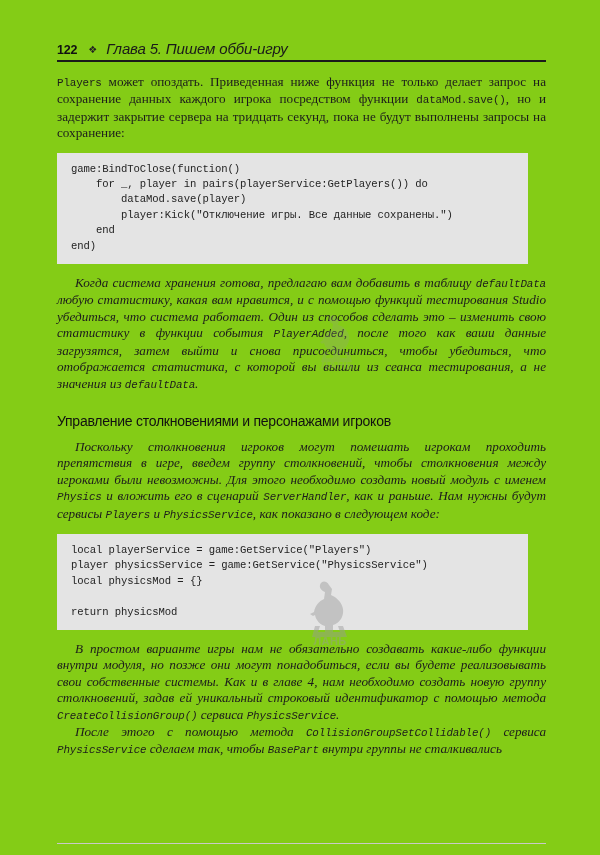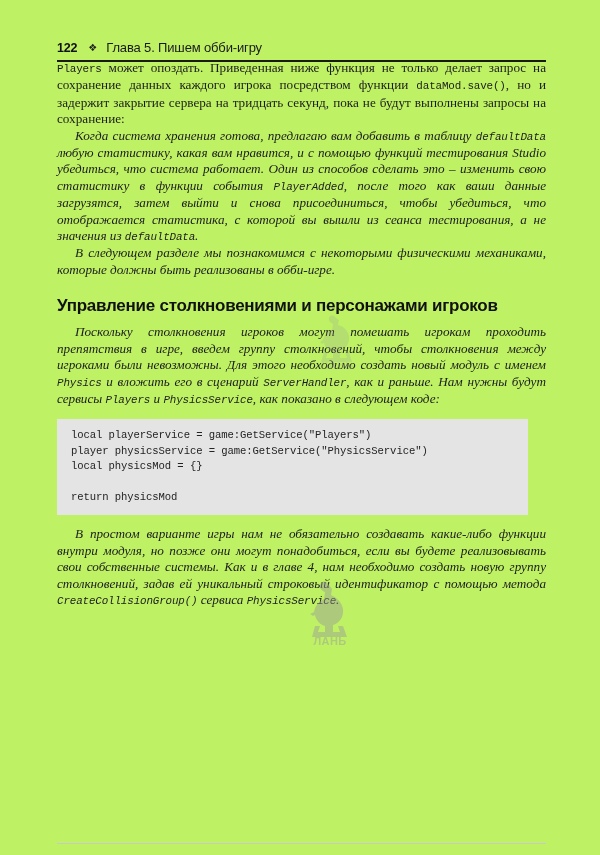--- a/index.html
+++ b/index.html
@@ -12,21 +12,21 @@
     height: 855px;
     position: relative;
     font-family: "Liberation Serif", "DejaVu Serif", serif;
     color: #1a1a1a;
     overflow: hidden;
   }
 
   .page {
     position: absolute;
     inset: 0;
-    background: #bef264;
+    background: #84cc16;
   }
 
   
   .runhead {
     position: absolute;
     left: 57px;
     top: 40px;
     width: 489px;
     display: flex;
     align-items: baseline;
@@ -42,23 +42,24 @@
   .runhead-glyph {
     font-size: 10px;
     color: #222;
     margin: 0 9px 0 11px;
     line-height: 1;
     position: relative;
     top: -1px;
   }
   .runhead-title {
     font-family: "Liberation Sans", "DejaVu Sans", sans-serif;
-    font-size: 13px;
+    font-size: 15px;
     color: #1a1a1a;
     letter-spacing: -0.15px;
+    font-style: italic;
   }
   .rule-top {
     position: absolute;
     left: 57px;
     top: 60px;
     width: 489px;
     height: 1.6px;
     background: #1a1a1a;
   }
   .rule-bottom {
@@ -67,21 +68,21 @@
     top: 843px;
     width: 489px;
     height: 1px;
     background: #c9c9c9;
   }
 
   
   .col {
     position: absolute;
     left: 57px;
-    top: 60px;
+    top: 74px;
     width: 489px;
   }
 
   p.body {
     margin: 0;
     font-size: 13.2px;
     line-height: 16.4px;
     text-align: justify;
     text-indent: 0;
     color: #1c1c1c;
@@ -115,22 +116,22 @@
     font-size: 10.6px;
     line-height: 15.4px;
     color: #232323;
     white-space: pre;
     letter-spacing: -0.1px;
   }
 
   
   h2.section {
     font-family: "Liberation Sans", "DejaVu Sans", sans-serif;
-    font-weight: bold;
-    font-size: 17px;
+    font-weight: normal;
+    font-size: 14px;
     line-height: 18px;
     color: #111111;
     margin: 19px 0 9px 0;
     letter-spacing: -0.25px;
   }
 
   
   .watermark {
     position: absolute;
     pointer-events: none;
@@ -156,39 +157,47 @@
     <span class="folio">122</span>
     <span class="runhead-glyph">❖</span>
     <span class="runhead-title">Глава 5. Пишем обби-игру</span>
   </div>
   <div class="rule-top"></div>
 
   <div class="col">
 
     <p class="body"><span class="mono">Players</span><span> может опоздать. Приведенная ниже функция не только делает запрос на сохранение данных каждого игрока посредством функции </span><span class="mono">dataMod.save()</span><span>, но и задержит закрытие сервера на тридцать секунд, пока не будут выполнены запросы на сохранение:</span></p>
 
+    <div class="codeblock">
+      <pre class="code">game:BindToClose(function()
+    for _, player in pairs(playerService:GetPlayers()) do
+        dataMod.save(player)
+        player:Kick("Отключение игры. Все данные сохранены.")
+    end
+end)</pre>
+    </div>
 
     <p class="body indent"><span>Когда система хранения готова, предлагаю вам добавить в таблицу </span><span class="mono">defaultData</span><span> любую статистику, какая вам нравится, и с помощью функций тестирования Studio убедиться, что система работает. Один из способов сделать это – изменить свою статистику в функции события </span><span class="mono">PlayerAdded</span><span>, после того как ваши данные загрузятся, затем выйти и снова присоединиться, чтобы убедиться, что отображается статистика, с которой вы вышли из сеанса тестирования, а не значения из </span><span class="mono">defaultData</span><span>.</span></p>
 
-    <p class="body indent">В следующем разделе мы познакомимся с некоторыми физическими механиками, которые должны быть реализованы в обби-игре.</p>
 
     <h2 class="section">Управление столкновениями и персонажами игроков</h2>
 
     <p class="body indent"><span>Поскольку столкновения игроков могут помешать игрокам проходить препятствия в игре, введем группу столкновений, чтобы столкновения между игроками были невозможны. Для этого необходимо создать новый модуль с именем </span><span class="mono">Physics</span><span> и вложить его в сценарий </span><span class="mono">ServerHandler</span><span>, как и раньше. Нам нужны будут сервисы </span><span class="mono">Players</span><span> и </span><span class="mono">PhysicsService</span><span>, как показано в следующем коде:</span></p>
 
     <div class="codeblock">
       <pre class="code">local playerService = game:GetService("Players")
 player physicsService = game:GetService("PhysicsService")
 local physicsMod = {}
 
 return physicsMod</pre>
     </div>
 
     <p class="body indent"><span>В простом варианте игры нам не обязательно создавать какие-либо функции внутри модуля, но позже они могут понадобиться, если вы будете реализовывать свои собственные системы. Как и в главе 4, нам необходимо создать новую группу столкновений, задав ей уникальный строковый идентификатор с помощью метода </span><span class="mono">CreateCollisionGroup()</span><span> сервиса </span><span class="mono">PhysicsService</span><span>.</span></p>
 
+    <p class="body indent"><span>После этого с помощью метода </span><span class="mono">CollisionGroupSetCollidable()</span><span> сервиса </span><span class="mono">PhysicsService</span><span> сделаем так, чтобы </span><span class="mono">BasePart</span><span> внутри группы не сталкивались</span></p>
 
   </div>
 
   <div class="watermark wm-1">
     <svg viewBox="0 0 62 58" width="62" height="58" aria-hidden="true">
       <path d="M30 6 C27 2 24 3 23 6 C22 9 25 11 27 12 L26 18 C22 19 18 23 17 28 L14 30 L16 32 L18 31 C19 36 23 39 27 40 L27 46 L20 46 L22 40 L18 40 L15 50 L46 50 L43 40 L39 40 L41 46 L34 46 L34 39 C40 37 44 31 43 24 C42 18 37 14 32 13 L33 8 Z" fill="#9a9a9a"></path>
       <text class="wm-text" x="31" y="57" text-anchor="middle">ЛАНЬ</text>
     </svg>
   </div>
 

